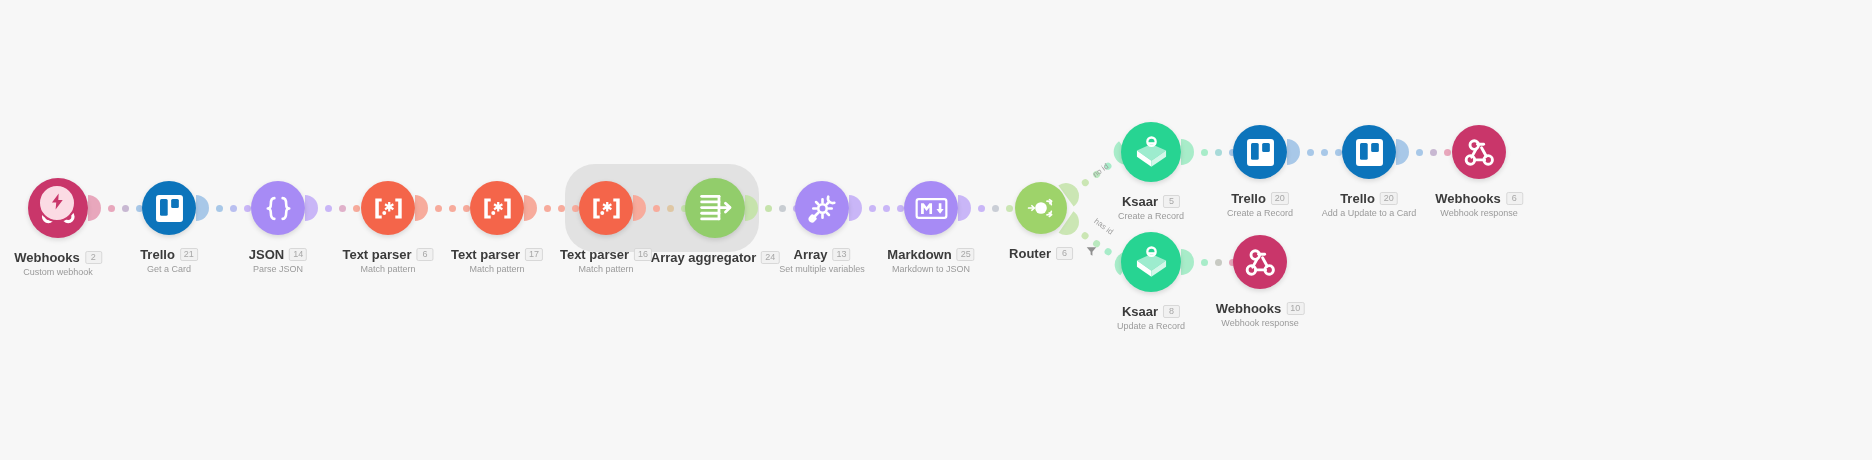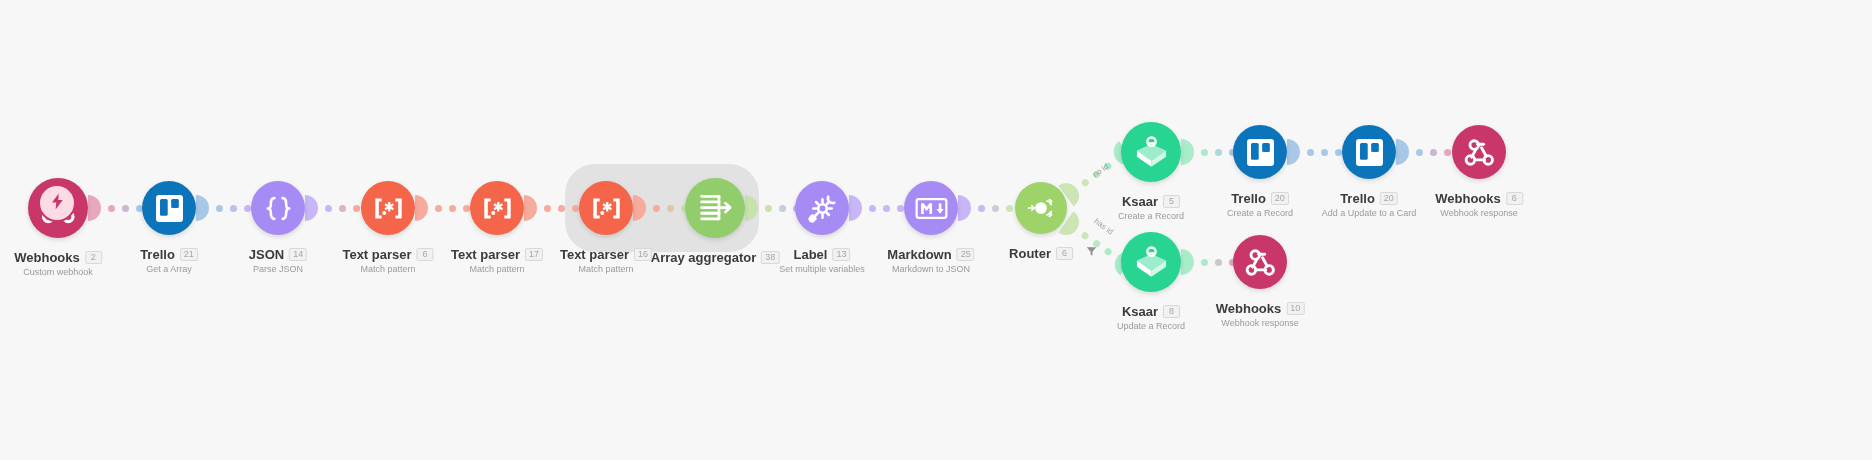--- a/index.html
+++ b/index.html
@@ -318,21 +318,21 @@
         <rect x="5.1" y="5.1" width="5.6" height="12.1" rx="1.1" fill="#0c74bb"></rect>
         <rect x="13.2" y="5.1" width="5.6" height="6.5" rx="1.1" fill="#0c74bb"></rect>
       </svg>
         </span>
       </div>
       <div class="cap" style="top: 40px;">
         <div class="title-row">
           <span class="name">Trello</span>
           <span class="badge">21</span>
         </div>
-        <div class="sub">Get a Array</div>
+        <div class="sub">Get a Card</div>
       </div>
     </div>
     <div class="node" style="left: 278px; top: 208px;">
       <div class="bubble" style="width: 54px; height: 54px; background: rgb(167, 139, 245);">
         <span>
           <svg width="33" height="33" viewBox="0 0 28 24" fill="none" stroke="#fff" stroke-width="2.2" stroke-linecap="round" stroke-linejoin="round">
         <path d="M10.5 3.2c-3 0-3 3.4-3 4.9 0 1.6 0 3.9-2.6 3.9 2.6 0 2.6 2.3 2.6 3.9 0 1.5 0 4.9 3 4.9"></path>
         <path d="M17.5 3.2c3 0 3 3.4 3 4.9 0 1.6 0 3.9 2.6 3.9-2.6 0-2.6 2.3-2.6 3.9 0 1.5 0 4.9-3 4.9"></path>
       </svg>
         </span>
@@ -419,40 +419,40 @@
             <path d="M4 24h15"></path>
         <path d="M19 4.5v19.5" stroke-width="2.4"></path>
         <path d="M19 14.2h9" stroke-width="2.4"></path>
         <path d="M24.6 10.4 28.6 14.2 24.6 18" stroke-width="2.4" stroke-linejoin="round"></path>
       </svg>
         </span>
       </div>
       <div class="cap" style="top: 43px;">
         <div class="title-row">
           <span class="name">Array aggregator</span>
-          <span class="badge">38</span>
+          <span class="badge">24</span>
         </div>
       </div>
     </div>
     <div class="node" style="left: 822px; top: 208px;">
       <div class="bubble" style="width: 54px; height: 54px; background: rgb(167, 139, 245);">
         <span>
           <svg width="33" height="33" viewBox="0 0 24 24" fill="none" stroke="#fff" stroke-width="1.9" stroke-linecap="round" stroke-linejoin="round">
         <circle cx="12" cy="12" r="3.1"></circle>
         <path d="M12 7.6V5.3M12 18.7v-2.3M7.6 12H5.3M18.7 12h-2.3
                  M8.9 8.9 7.3 7.3M16.7 16.7l-1.6-1.6M15.1 8.9l1.6-1.6M7.3 16.7l1.6-1.6"></path>
         <path d="M16.2 3.4a3.4 3.4 0 0 0 4.4 4.4"></path>
         <path d="M3.8 20.2l3.3-3.3"></path>
         <path d="M3.2 20.8c-.7-.7-.7-1.7 0-2.3l1.4-1.4 2.3 2.3-1.4 1.4c-.6.7-1.6.7-2.3 0z"></path>
       </svg>
         </span>
       </div>
       <div class="cap" style="top: 40px;">
         <div class="title-row">
-          <span class="name">Label</span>
+          <span class="name">Array</span>
           <span class="badge">13</span>
         </div>
         <div class="sub">Set multiple variables</div>
       </div>
     </div>
     <div class="node" style="left: 931px; top: 208px;">
       <div class="bubble" style="width: 54px; height: 54px; background: rgb(167, 139, 245);">
         <span>
           <svg width="33" height="33" viewBox="0 0 30 22">
         <rect x="1.5" y="2.5" width="27" height="17" rx="2" fill="none" stroke="#fff" stroke-width="2"></rect>

